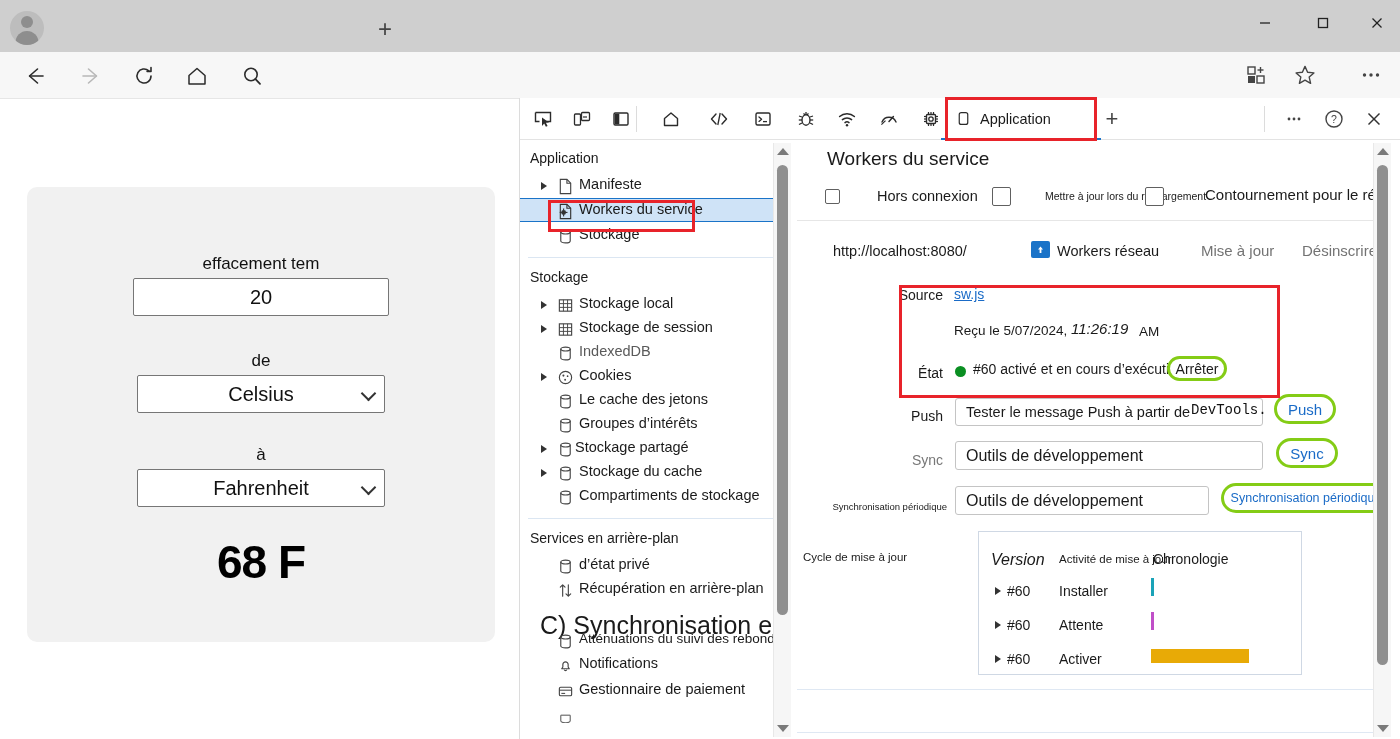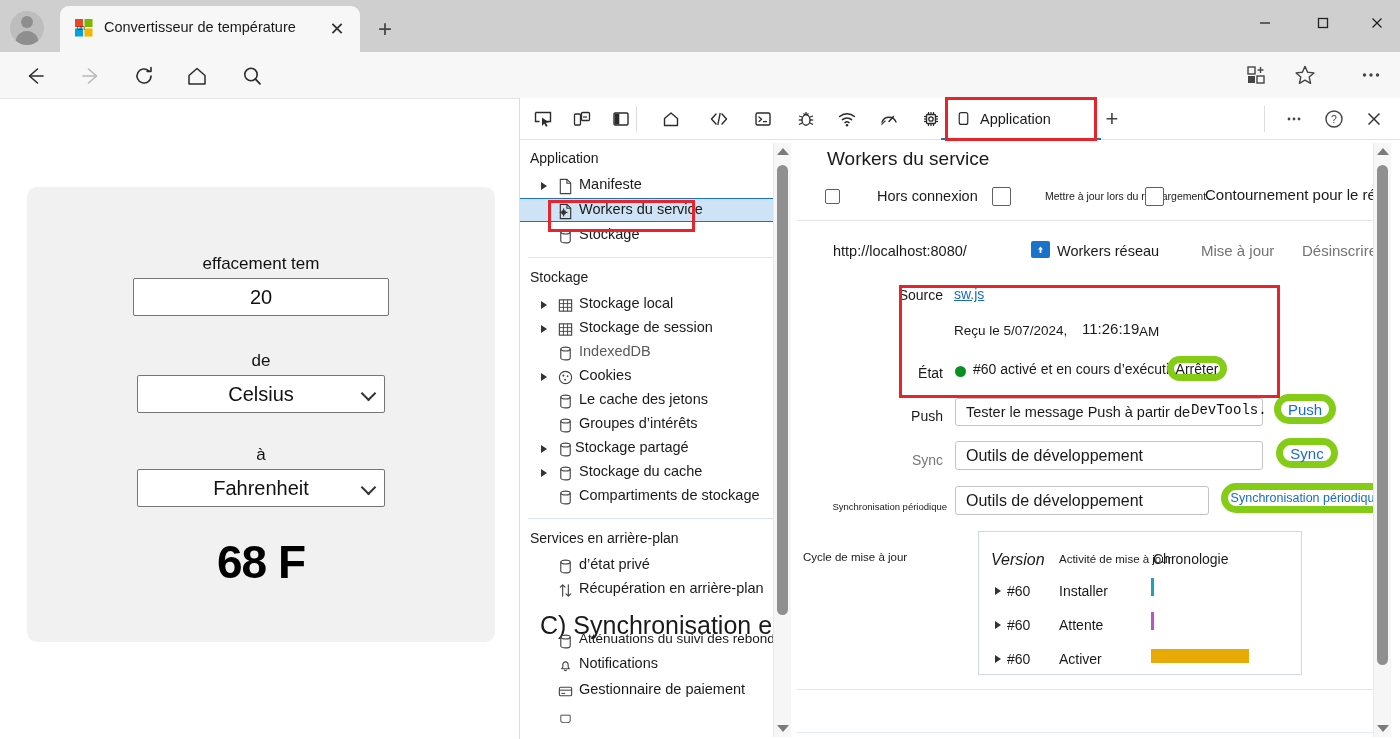--- a/index.html
+++ b/index.html
@@ -282,21 +282,21 @@
   .kv-val-lg {
     position: absolute;
     font-size: 15px; color: #1a1a1a; white-space: nowrap;
   }
   .status-dot {
     position: absolute; width: 11px; height: 11px; border-radius: 50%;
     background: #0a8f22;
   }
   .pill-btn {
     position: absolute;
-    border: 7px solid #84cc16; border-radius: 15px; background: #ffffff;
+    border: 3px solid #84cc16; border-radius: 15px; background: #ffffff;
     color: #1a6bc7;
     display: flex; align-items: center; justify-content: center;
     white-space: nowrap;
   }
   .pill-btn.dark { color: #1a1a1a; }
   .txt-input {
     position: absolute;
     background: #ffffff; border: 1px solid #c4c4c4; border-radius: 3px;
     color: #1a1a1a;
     display: flex; align-items: center; padding-left: 10px;
@@ -339,31 +339,20 @@
 </head>
 <body>
 
 <div id="app">
 
   <div class="titlebar">
     <div class="profile-btn">
       <div class="profile-avatar"></div>
     </div>
 
-    <div class="tab">
-      <svg class="tab-favicon" viewBox="0 0 18 18">
-        <rect x="0" y="0" width="8" height="8" fill="#e8452a"></rect>
-        <rect x="9.5" y="0" width="8" height="8" fill="#7ab800"></rect>
-        <rect x="0" y="9.5" width="8" height="8" fill="#00a3e0"></rect>
-        <rect x="9.5" y="9.5" width="8" height="8" fill="#f5b400"></rect>
-        <text x="2" y="11" font-size="7" font-family="Liberation Sans, sans-serif" fill="#1a1a1a">un</text>
-      </svg>
-      <span class="tab-title">Convertisseur de température</span>
-      <span class="tab-close">✕</span>
-    </div>
 
     <div class="newtab-btn">+</div>
 
     <div class="wbtn wbtn-min">
       <svg width="16" height="16" viewBox="0 0 16 16">
         <line x1="3" y1="8" x2="13" y2="8" stroke="#222" stroke-width="1.3"></line>
       </svg>
     </div>
     <div class="wbtn wbtn-max">
       <svg width="16" height="16" viewBox="0 0 16 16">
@@ -822,21 +811,21 @@
         </svg>
       </div>
       <div class="netreq-lbl">Workers réseau</div>
       <div class="link-btn" style="left:404px">Mise à jour</div>
       <div class="link-btn" style="left:505px">Désinscrire</div>
 
       <div class="kv-key" style="left:96px; top:147px; width:50px;">Source</div>
       <div class="kv-link" style="left:157px; top:146px;">sw.js</div>
 
       <div class="kv-val" style="left:157px; top:183px;">Reçu le 5/07/2024,</div>
-      <div class="kv-val-lg" style="left:285px; top:180px;">11:26:19</div>
+      <div class="kv-val-lg" style="left:274px; top:180px;font-style:italic;">11:26:19</div>
       <div class="kv-val" style="left:342px; top:184px;">AM</div>
 
       <div class="kv-key" style="left:96px; top:225px; width:50px;">État</div>
       <div class="status-dot" style="left:158px; top:226px;"></div>
       <div class="kv-val-lg" style="left:176px; top:221px; font-size:14px;">#60 activé et en cours d’exécution</div>
       <div class="pill-btn dark" style="left:370px; top:216px; width:60px; height:25px; font-size:14px;">Arrêter</div>
 
       <div class="kv-key" style="left:96px; top:268px; width:50px;">Push</div>
       <div class="txt-input" style="left:158px; top:258px; width:308px; height:28px; font-size:14.5px;">
         <span>Tester le message Push à partir de</span>

